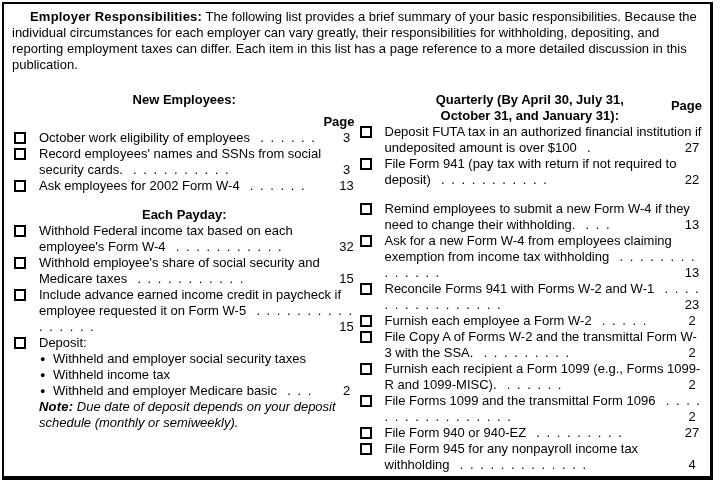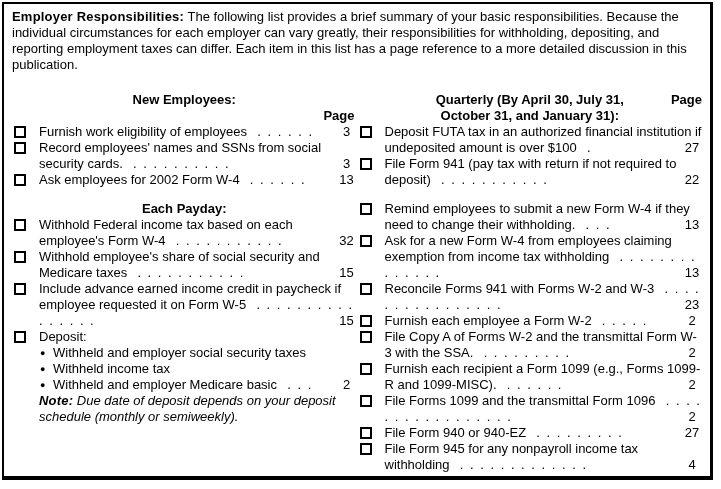--- a/index.html
+++ b/index.html
@@ -13,28 +13,28 @@
     position: absolute; left: 2px; top: 2px;
     width: 711px; height: 478px;
     box-sizing: border-box;
     border-style: solid; border-color: #000;
     border-width: 2px 3px 4px 2px;
     padding: 5px 8px 6px 8px;
     overflow: hidden;
     font-size: 13px; line-height: 16px;
   }
   .intro { margin: 0 0 6px 0; }
-  .intro b { letter-spacing: 0.2px; }
+  .intro b { letter-spacing: 0.2px; margin-left: 18px; }
   .columns { display: flex; gap: 1px; }
   .col { flex: 1; min-width: 0; }
   .section { margin-top: 13px; }
   .sec-title { text-align: center; font-weight: bold; }
   .sec-title.rel { position: relative; }
   .sec-title-line { text-align: center; }
-  .page-head { font-weight: bold; }
+  .page-head { font-weight: bold; margin-top: 6px; }
   .page-line { text-align: right; padding-right: 2px; }
   .inline-page { position: absolute; right: 0; top: 0; }
   .entry { display: flex; align-items: flex-start; }
   .checkbox {
     flex: 0 0 auto;
     width: 12px; height: 12px;
     box-sizing: border-box;
     border: 2px solid #000;
     margin: 2px 13px 0 2px;
     background: #fff;
@@ -65,21 +65,21 @@
   <div class="columns">
     <div class="col">
         <div class="section">
           <div class="sec-title">
             <div class="sec-title-line">New Employees:</div>
           </div>
           <div class="page-head page-line">Page</div>
           <div class="entry">
             <span class="checkbox"></span>
             <div class="entry-body">
-              <div class="entry-line rel"><span class="entry-text">Furnish work eligibility of employees</span><span class="dots">. . . . . .</span><span class="page-num">3</span></div>
+              <div class="entry-line rel"><span class="entry-text">October work eligibility of employees</span><span class="dots">. . . . . .</span><span class="page-num">3</span></div>
             </div>
           </div>
           <div class="entry">
             <span class="checkbox"></span>
             <div class="entry-body">
               <div class="entry-line rel"><span class="entry-text">Record employees' names and SSNs from social security cards.</span><span class="dots">. . . . . . . . . .</span><span class="page-num">3</span></div>
             </div>
           </div>
           <div class="entry">
             <span class="checkbox"></span>
@@ -151,21 +151,21 @@
           </div>
           <div class="entry">
             <span class="checkbox"></span>
             <div class="entry-body">
               <div class="entry-line rel"><span class="entry-text">Ask for a new Form W-4 from employees claiming exemption from income tax withholding</span><span class="dots">. . . . . . . . . . . . . .</span><span class="page-num">13</span></div>
             </div>
           </div>
           <div class="entry">
             <span class="checkbox"></span>
             <div class="entry-body">
-              <div class="entry-line rel"><span class="entry-text">Reconcile Forms 941 with Forms W-2 and W-3</span><span class="dots">. . . . . . . . . . . . . . . .</span><span class="page-num">23</span></div>
+              <div class="entry-line rel"><span class="entry-text">Reconcile Forms 941 with Forms W-2 and W-1</span><span class="dots">. . . . . . . . . . . . . . . .</span><span class="page-num">23</span></div>
             </div>
           </div>
           <div class="entry">
             <span class="checkbox"></span>
             <div class="entry-body">
               <div class="entry-line rel"><span class="entry-text">Furnish each employee a Form W-2</span><span class="dots">. . . . .</span><span class="page-num">2</span></div>
             </div>
           </div>
           <div class="entry">
             <span class="checkbox"></span>

